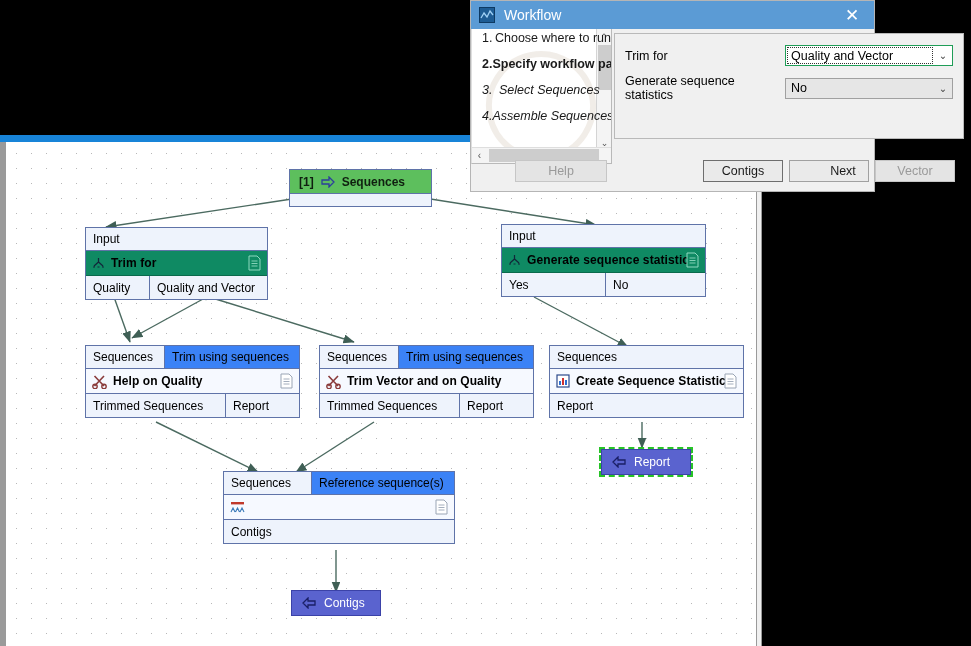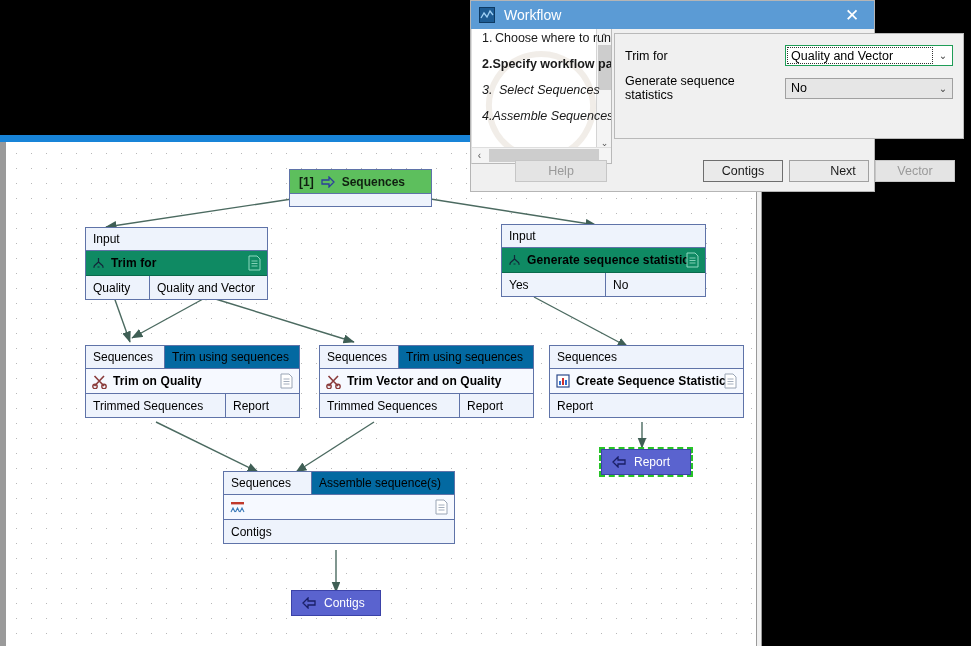--- a/index.html
+++ b/index.html
@@ -54,21 +54,21 @@
   }
   .node-row:last-child { border-bottom:none; }
   .node-cell {
     padding:0 7px;
     display:flex; align-items:center;
     height:100%;
     white-space:nowrap;
     overflow:hidden;
   }
   .cell-div { border-right:1px solid #5f73a8; }
-  .cell-hi { background:#0369a1; }
+  .cell-hi { background:#3b82f6; }
   .node-body {
     display:flex; align-items:center;
     height:25px;
     padding:0 6px;
     font-weight:bold;
     background:#f6f9ff;
     border-bottom:1px solid #5f73a8;
     position:relative;
   }
   .node-body.green { background:#0f8a63; color:#000; border-bottom:1px solid #0a6a4c; }
@@ -273,21 +273,21 @@
         <div class="node-row">
           <div class="node-cell cell-div" style="width:79px">Sequences</div>
           <div class="node-cell cell-hi" style="flex:1">Trim using sequences</div>
         </div>
         <div class="node-body">
           <svg width="15" height="15">
             <path d="M2.5,2 L12,12 M12,2 L2.5,12" stroke="#8a3b3b" stroke-width="1.6" fill="none"></path>
             <circle cx="3" cy="12.5" r="2.2" fill="none" stroke="#8a3b3b" stroke-width="1.4"></circle>
             <circle cx="12" cy="12.5" r="2.2" fill="none" stroke="#8a3b3b" stroke-width="1.4"></circle>
           </svg>
-          <span class="lbl">Trim on Quality</span>
+          <span class="lbl">Help on Quality</span>
           <svg class="doc-ico" width="13" height="16">
             <path d="M1,1 L9,1 L12,4 L12,15 L1,15 z" fill="#ffffff" stroke="#9aa5b5" stroke-width="1"></path>
             <path d="M3.5,6 h6 M3.5,8.5 h6 M3.5,11 h6" stroke="#9aa5b5" stroke-width="0.9"></path>
           </svg>
         </div>
         <div class="node-row" style="border-bottom:none">
           <div class="node-cell cell-div" style="width:140px">Trimmed Sequences</div>
           <div class="node-cell" style="flex:1">Report</div>
         </div>
       </div>
@@ -329,21 +329,21 @@
           </svg>
         </div>
         <div class="node-row" style="border-bottom:none">
           <div class="node-cell" style="width:100%">Report</div>
         </div>
       </div>
 
       <div class="node" style="left:217px; top:329px; width:232px;">
         <div class="node-row">
           <div class="node-cell cell-div" style="width:88px">Sequences</div>
-          <div class="node-cell cell-hi" style="flex:1">Assemble sequence(s)</div>
+          <div class="node-cell cell-hi" style="flex:1">Reference sequence(s)</div>
         </div>
         <div class="node-body">
           <svg width="15" height="14">
             <rect x="1" y="2" width="13" height="2.4" fill="#c0392b"></rect>
             <path d="M1,12 l2,-4 l2,4 M5.5,12 l2,-4 l2,4 M10,12 l2,-4 l2,4" fill="none" stroke="#3a7ab8" stroke-width="1.1"></path>
           </svg>
           <svg class="doc-ico" width="13" height="16">
             <path d="M1,1 L9,1 L12,4 L12,15 L1,15 z" fill="#ffffff" stroke="#9aa5b5" stroke-width="1"></path>
             <path d="M3.5,6 h6 M3.5,8.5 h6 M3.5,11 h6" stroke="#9aa5b5" stroke-width="0.9"></path>
           </svg>

